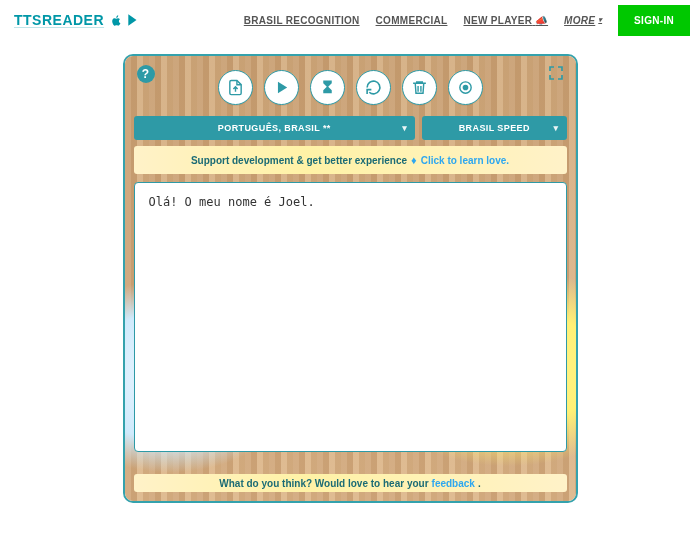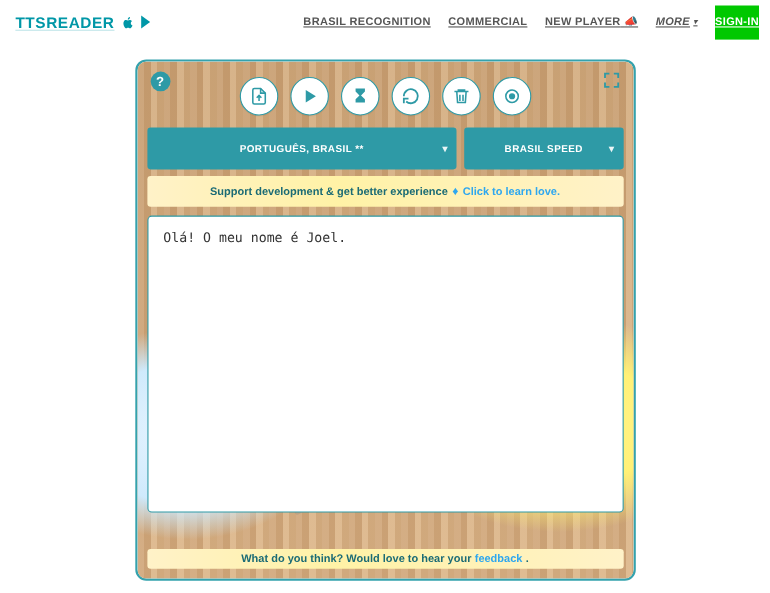--- a/index.html
+++ b/index.html
@@ -37,22 +37,21 @@
     text-decoration: underline;
     letter-spacing: 0.3px;
   }
   .nav .more { display: flex; align-items: center; gap: 3px; font-style: italic; }
   .tri { font-size: 7px; color: #555; }
   .signin {
     background: #00c800;
     color: #fff;
     font-size: 10px;
     font-weight: 700;
-    text-decoration: underline;
-    padding: 10px 0;
+    padding: 10px 16px;
     letter-spacing: 0.3px;
   }
   
   .player-wrap {
     width: 455px;
     margin: 14px auto 0 auto;
     border: 2px solid #34a2ad;
     border-radius: 10px;
     overflow: hidden;
     position: relative;
@@ -101,21 +100,21 @@
     display: flex; align-items: center; justify-content: center;
     box-shadow: 0 1px 0 rgba(0,0,0,0.05);
     color: #2e9aa6;
     cursor: pointer;
   }
   .cbtn svg { width: 17px; height: 17px; }
   
   .selects { display: flex; gap: 7px; margin-bottom: 6px; }
   .sel {
     background: #2e9aa6; color: #fff; border-radius: 3px;
-    height: 38px; display:flex; align-items:center; justify-content:center;
+    height: 24px; display:flex; align-items:center; justify-content:center;
     position: relative; font-size: 9px; font-weight: 700; letter-spacing: .4px;
     cursor: pointer;
   }
   .sel.lang { flex: 1.95; }
   .sel.speed { flex: 1; }
   .sel .caret {
     position: absolute; right: 8px; top: 50%; transform: translateY(-50%);
     font-size: 9px; opacity: .9;
   }
   
@@ -134,21 +133,21 @@
   .ta-wrap {
     background: #fff; border: 1.5px solid #2e9aa6; border-radius: 4px;
     height: 270px; padding: 12px 14px;
   }
   .ta {
     width: 100%; height: 100%; border: none; outline: none; resize: none;
     font-size: 12px; color: #333;
   }
   
   .footer {
-    margin-top: 33px;
+    margin-top: 22px;
     background: linear-gradient(90deg, #fff2c8, #fff2a6 40%, #fff2c8);
     border-radius: 3px; height: 18px;
     display:flex;align-items:center;justify-content:center;
     font-size: 10px; font-weight: 700; color: #1b6b75;
     gap: 3px;
   }
   .footer .link { color: #2ea7ef; }
 </style>
 </head>
 <body>

